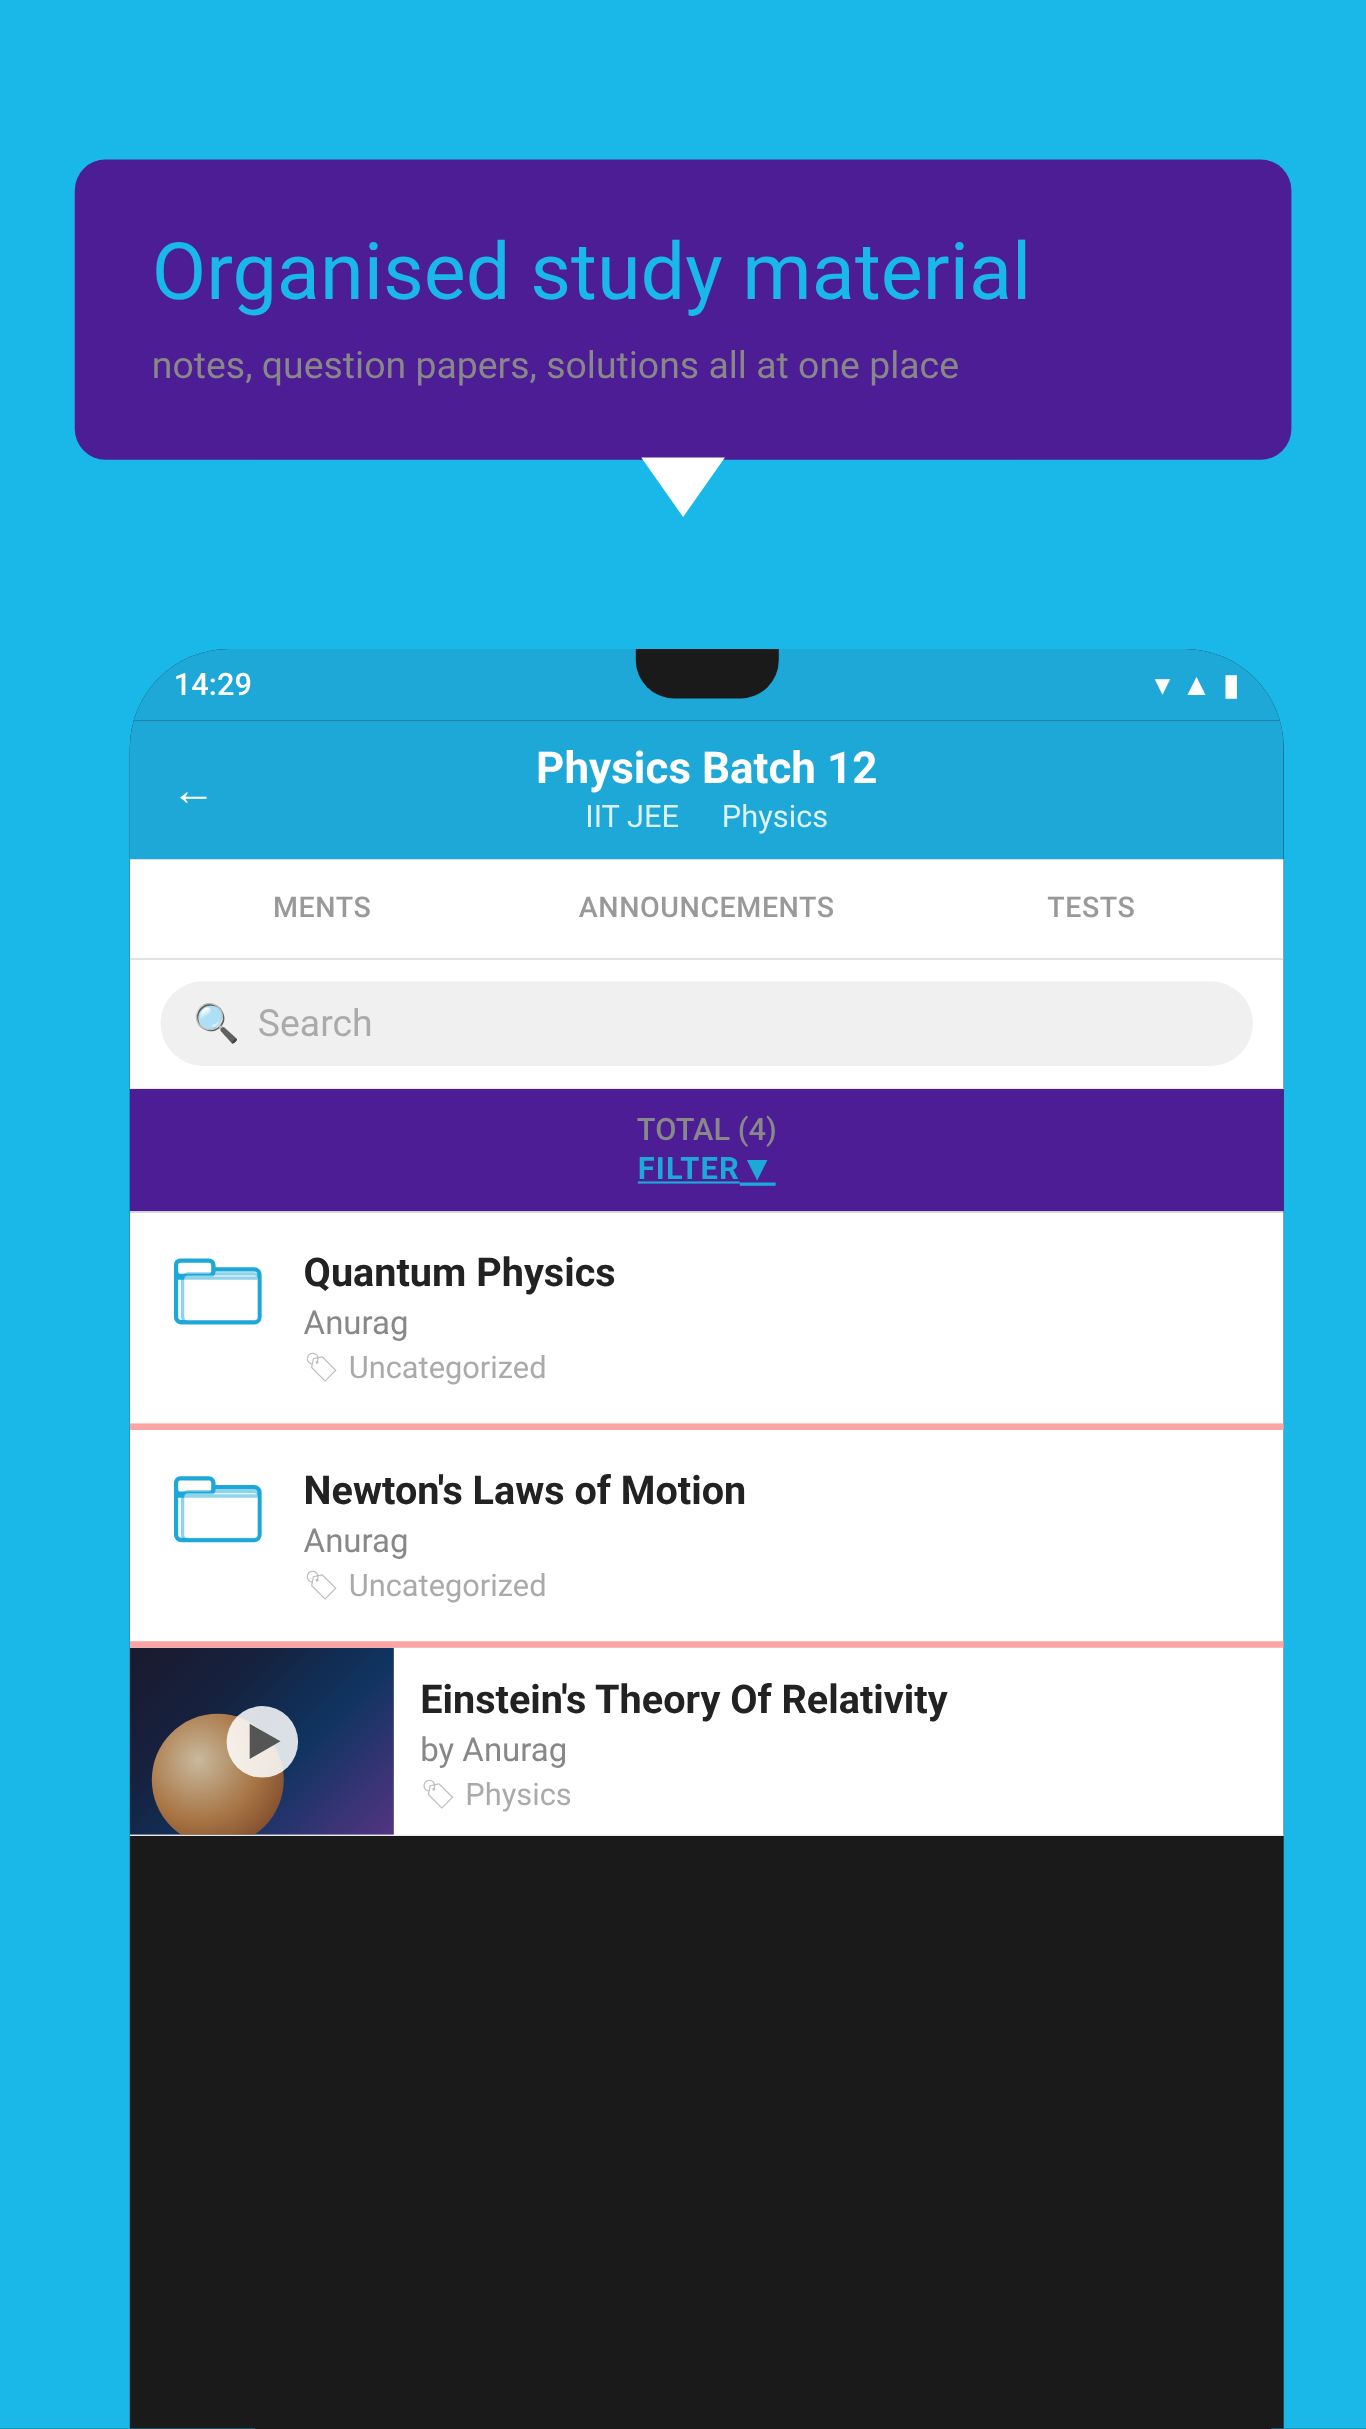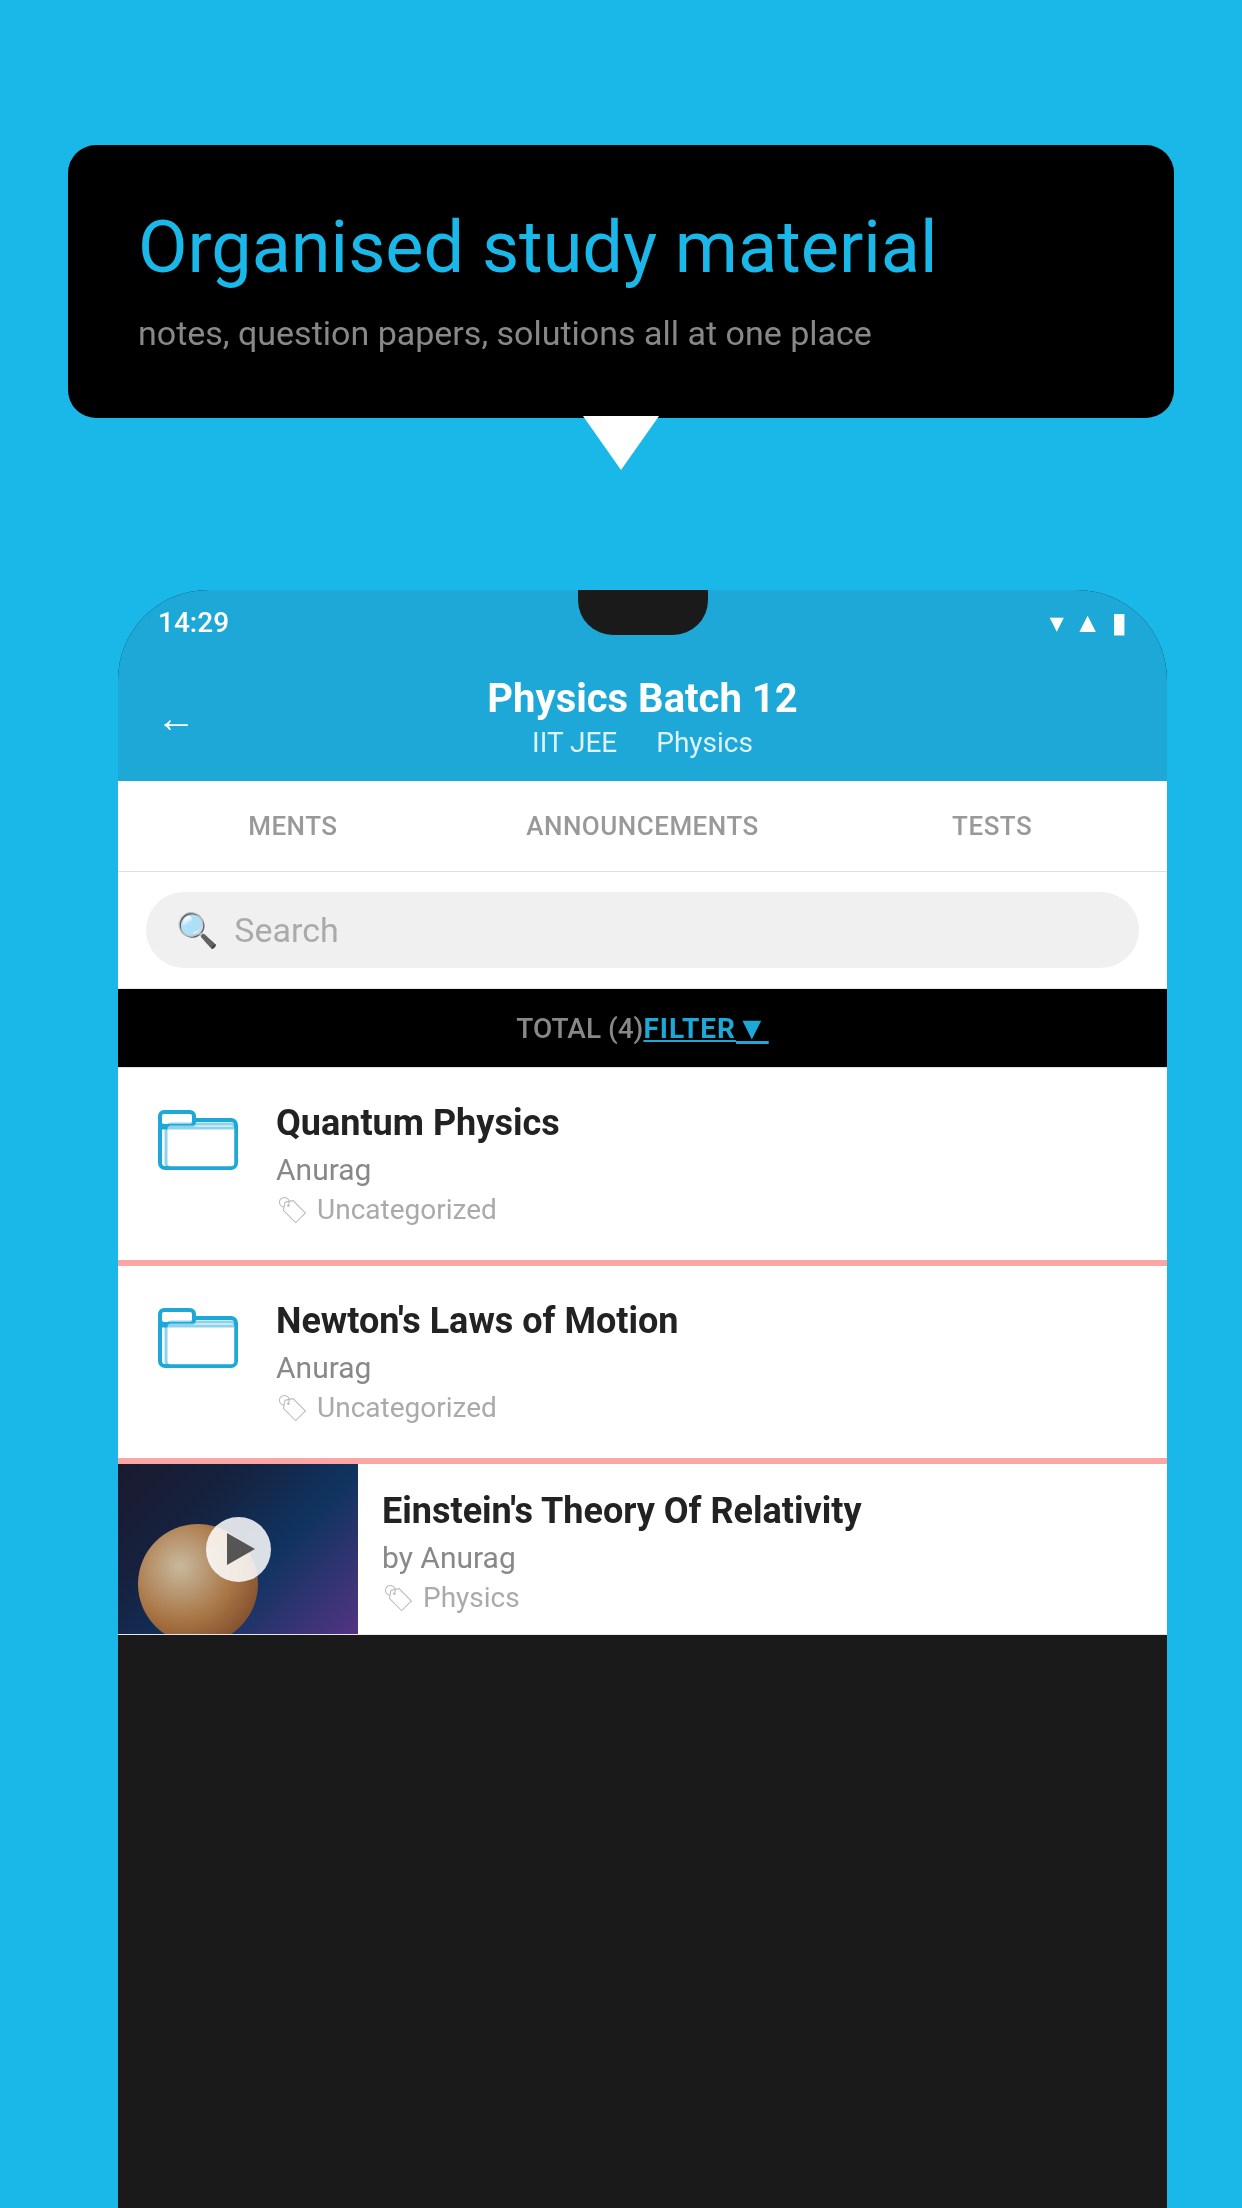--- a/index.html
+++ b/index.html
@@ -15,21 +15,21 @@
 
     
     .speech-bubble-container {
       position: absolute;
       top: 145px;
       left: 68px;
       right: 68px;
     }
 
     .speech-bubble {
-      background: #000000;
+      background: #4c1d95;
       border-radius: 28px;
       padding: 60px 70px 65px 70px;
       position: relative;
     }
 
     .speech-bubble::after {
       content: '';
       position: absolute;
       bottom: -52px;
       left: 50%;
@@ -198,26 +198,27 @@
       font-size: 34px;
     }
 
     .search-placeholder {
       color: #aaa;
       font-size: 34px;
     }
 
     
     .filter-bar {
-      background: #000000;
+      background: #4c1d95;
       display: flex;
       justify-content: center;
       align-items: center;
       padding: 20px 34px;
       border-bottom: 1px solid #e0e0e0;
+      flex-direction: column;
     }
 
     .total-count {
       color: #888;
       font-size: 28px;
       font-weight: 500;
     }
 
     .filter-button {
       color: #1da8d8;

